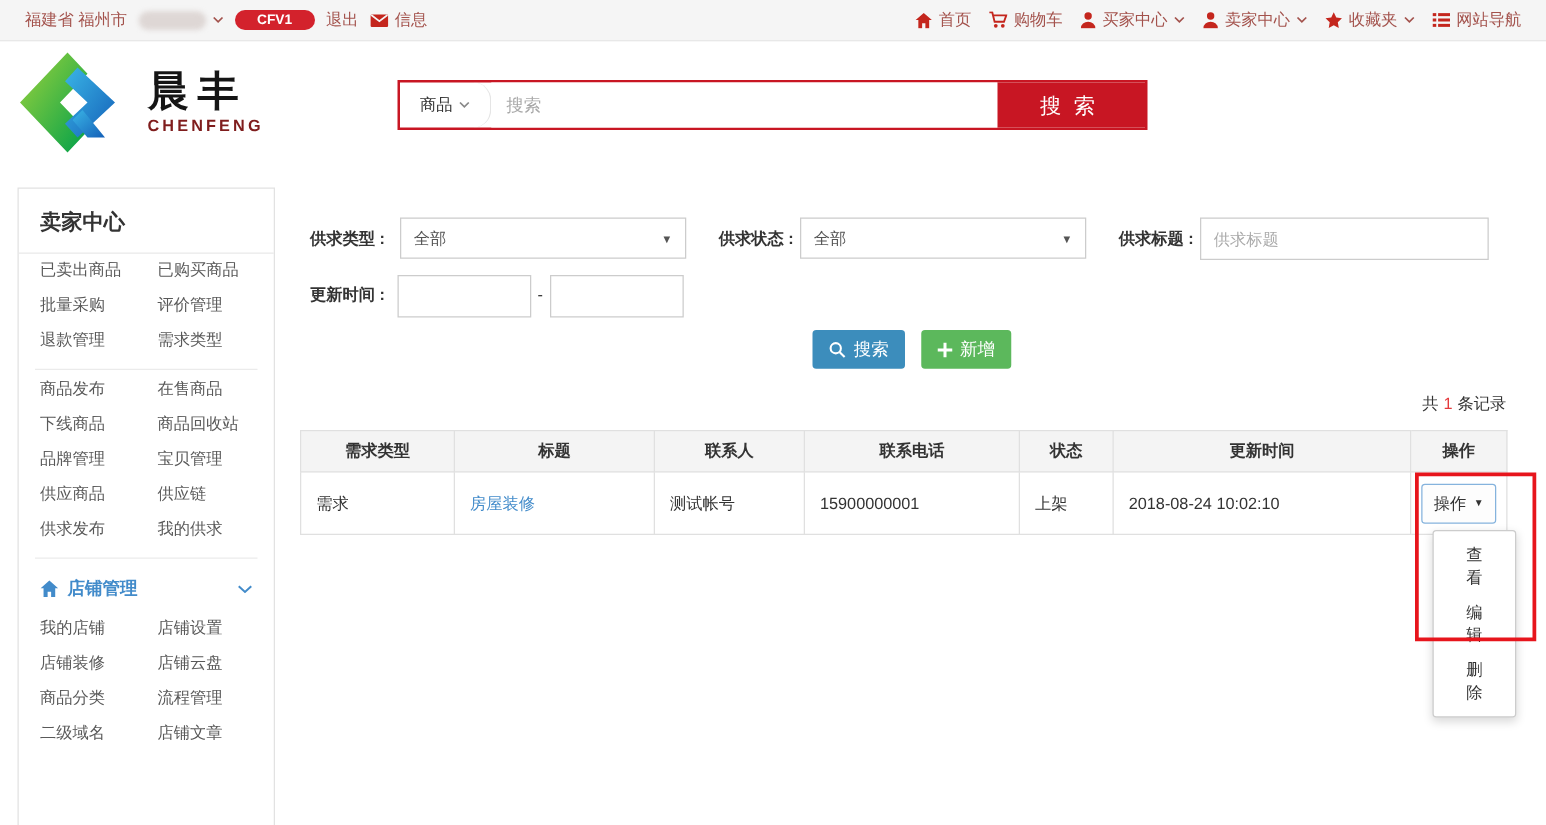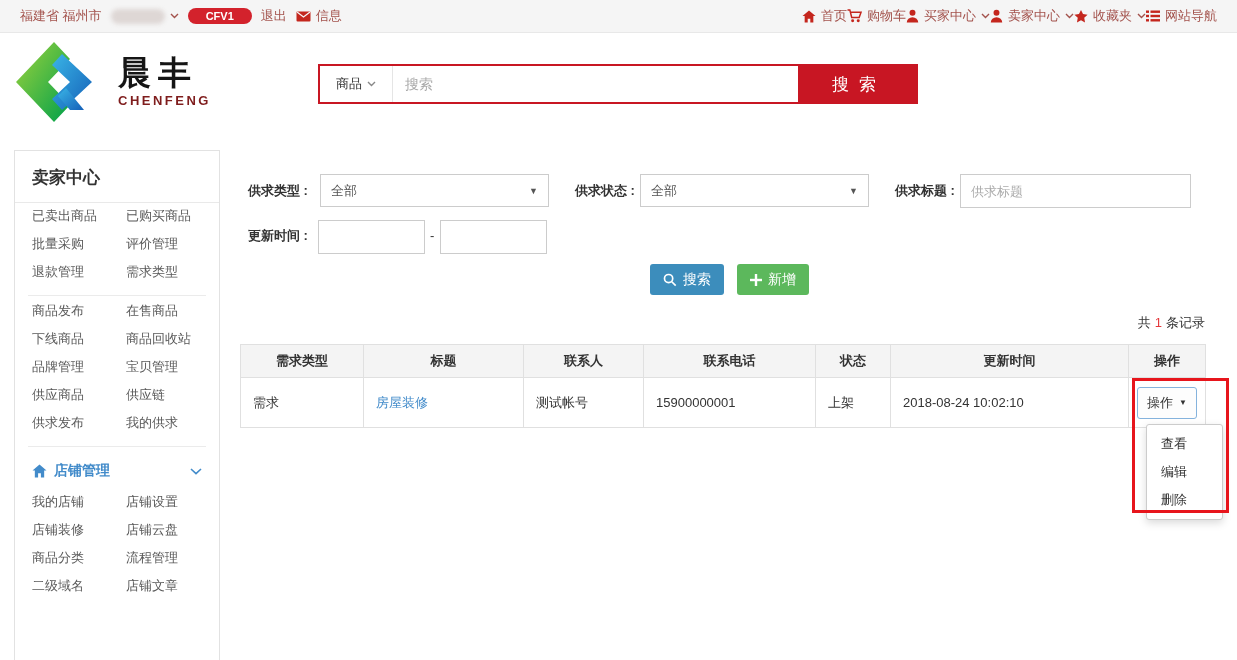--- a/index.html
+++ b/index.html
@@ -5,36 +5,36 @@
   html,body{margin:0;padding:0;background:#fff;}
   .page{position:relative;width:1237px;height:660px;background:#fff;overflow:hidden;
         font-family:"Liberation Sans","DejaVu Sans",sans-serif;}
 
   
   .topbar{position:absolute;left:0;top:0;width:100%;height:33px;background:#f5f5f5;
           border-bottom:1px solid #e8e8e8;display:flex;align-items:center;
           justify-content:space-between;padding:0 20px;box-sizing:border-box;
           font-size:13px;color:#a3524c;}
   .tb-left{display:flex;align-items:center;gap:9px;}
-  .tb-right{display:flex;align-items:center;gap:0;}
+  .tb-right{display:flex;align-items:center;gap:14px;}
   .tb-link{display:flex;align-items:center;gap:5px;cursor:pointer;color:#a3524c;}
   .badge{background:#d3222c;color:#fff;font-size:11px;font-weight:bold;
          padding:1px 18px;border-radius:9px;line-height:14px;}
   .blur-name{width:54px;height:15px;border-radius:8px;background:#ded7d5;filter:blur(2px);}
   .ic{display:inline-block;vertical-align:middle;flex:none;}
 
   
   .logo{position:absolute;left:14px;top:40px;display:flex;align-items:center;gap:8px;cursor:pointer;}
   .logo-txt{display:flex;flex-direction:column;}
   .logo-cn{font-size:33px;font-weight:bold;color:#151515;letter-spacing:7px;line-height:1;}
   .logo-en{font-size:13px;font-weight:bold;color:#7f1d1d;letter-spacing:2.5px;margin-top:4px;}
   .search{position:absolute;left:318px;top:64px;width:600px;height:40px;border:2px solid #c81623;
           box-sizing:border-box;display:flex;background:#fff;}
   .search-cat{width:72px;display:flex;align-items:center;justify-content:center;gap:5px;
-              font-size:13px;color:#333;border-right:1px solid #e5e5e5;cursor:pointer;}
+              font-size:13px;color:#333;border-right:1px solid #e5e5e5;cursor:pointer;border-radius:14px;}
   .search-input{flex:1;border:none;outline:none;padding:0 12px;font-size:14px;color:#333;min-width:0;}
   .search-input::placeholder{color:#a9a9a9;}
   .search-btn{width:118px;background:#c81623;color:#fff;border:none;font-size:17px;
               letter-spacing:10px;padding-left:10px;cursor:pointer;}
 
   
   .sidebar{position:absolute;left:14px;top:150px;width:206px;height:524px;
            border:1px solid #e2e2e2;background:#fff;box-sizing:border-box;}
   .sb-title{font-size:17px;font-weight:bold;color:#333;padding:15px 17px 13px;
             border-bottom:1px solid #e9e9e9;}
@@ -69,22 +69,22 @@
           font-weight:bold;color:#333;text-align:center;padding:0;}
   .tbl td{border:1px solid #e0e0e0;height:49px;font-size:13px;color:#333;
           padding:0 0 0 12px;text-align:left;vertical-align:middle;background:#fff;}
   .tbl td.td-op{padding:0;text-align:center;}
   .row-link{color:#428bca;text-decoration:none;cursor:pointer;}
   .op-btn{border:1px solid #85b3dd;background:#fdfdfd;border-radius:3px;font-size:13px;color:#333;
           padding:6px 9px;cursor:pointer;display:inline-flex;align-items:center;gap:6px;}
   .op-caret{font-size:8px;color:#333;}
 
   
-  .menu{position:absolute;left:1146px;top:424px;width:77px;background:#fff;border:1px solid #ccc;
-        border-radius:3px;box-shadow:0 3px 8px rgba(0,0,0,.15);padding:5px 0;box-sizing:border-box;z-index:30;}
+  .menu{position:absolute;left:1146px;top:424px;width:67px;background:#fff;border:1px solid #ccc;
+        border-radius:3px;box-shadow:0 3px 8px rgba(0,0,0,.15);padding:5px 12px;box-sizing:border-box;z-index:30;}
   .menu-item{padding:5px 14px;font-size:13px;color:#333;cursor:pointer;}
   .annot{position:absolute;left:1132px;top:378px;width:91px;height:129px;
          border:3px solid #e7151c;z-index:40;pointer-events:none;}
 </style>
 </head>
 <body>
 
 <div class="page">
 
   <div class="topbar">

